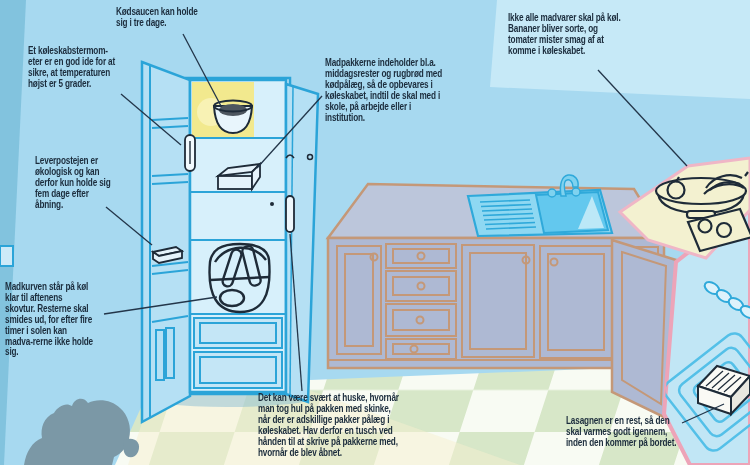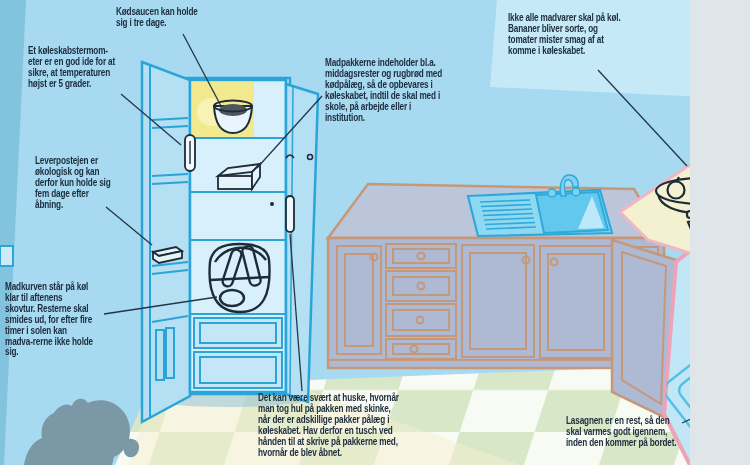--- a/index.html
+++ b/index.html
@@ -1,16 +1,16 @@
 <!DOCTYPE html>
 <html><head>
 <meta charset="utf-8">
 <style>
   html,body{margin:0;padding:0;background:#dfe6ea;}
-  .stage{position:relative;width:690px;height:465px;overflow:hidden;background:#f9a8d4;
+  .stage{position:relative;width:750px;height:465px;overflow:hidden;background:#f9a8d4;
          font-family:"Liberation Sans",sans-serif;}
   .scene{position:absolute;left:0;top:0;}
   .note{position:absolute;color:#1b2c3c;font-weight:bold;font-size:10px;
         line-height:10.9px;letter-spacing:-0.2px;white-space:pre-line;
         transform:scaleX(0.82);transform-origin:0 0;width:200px;}
 </style>
 </head>
 <body>
 
 <div class="stage">

